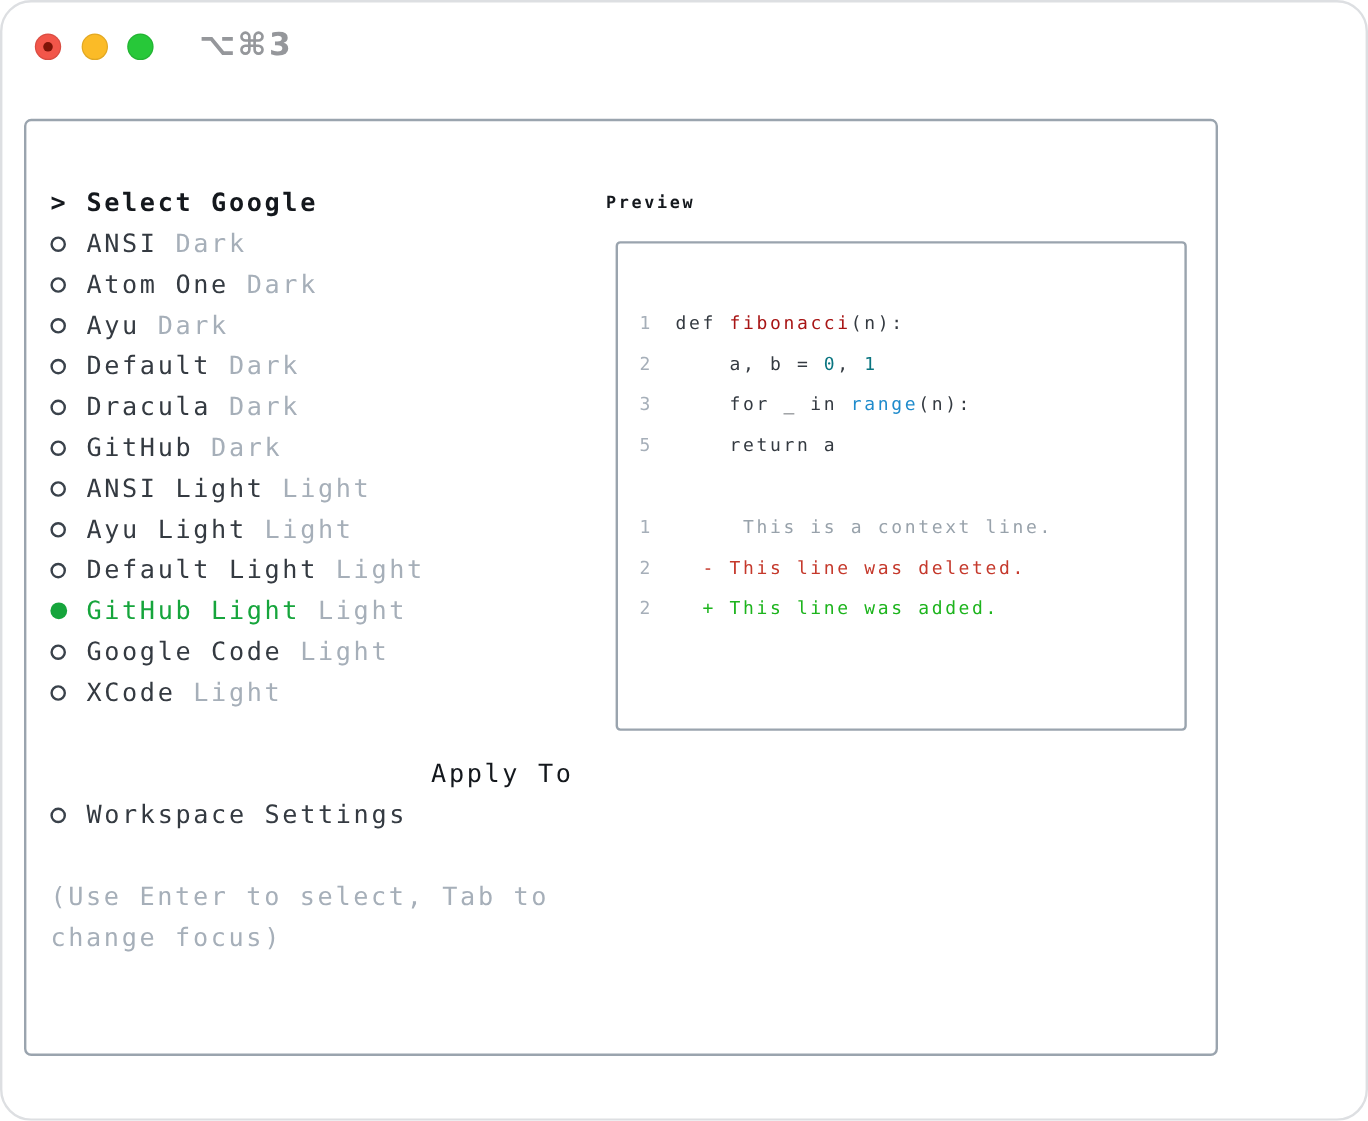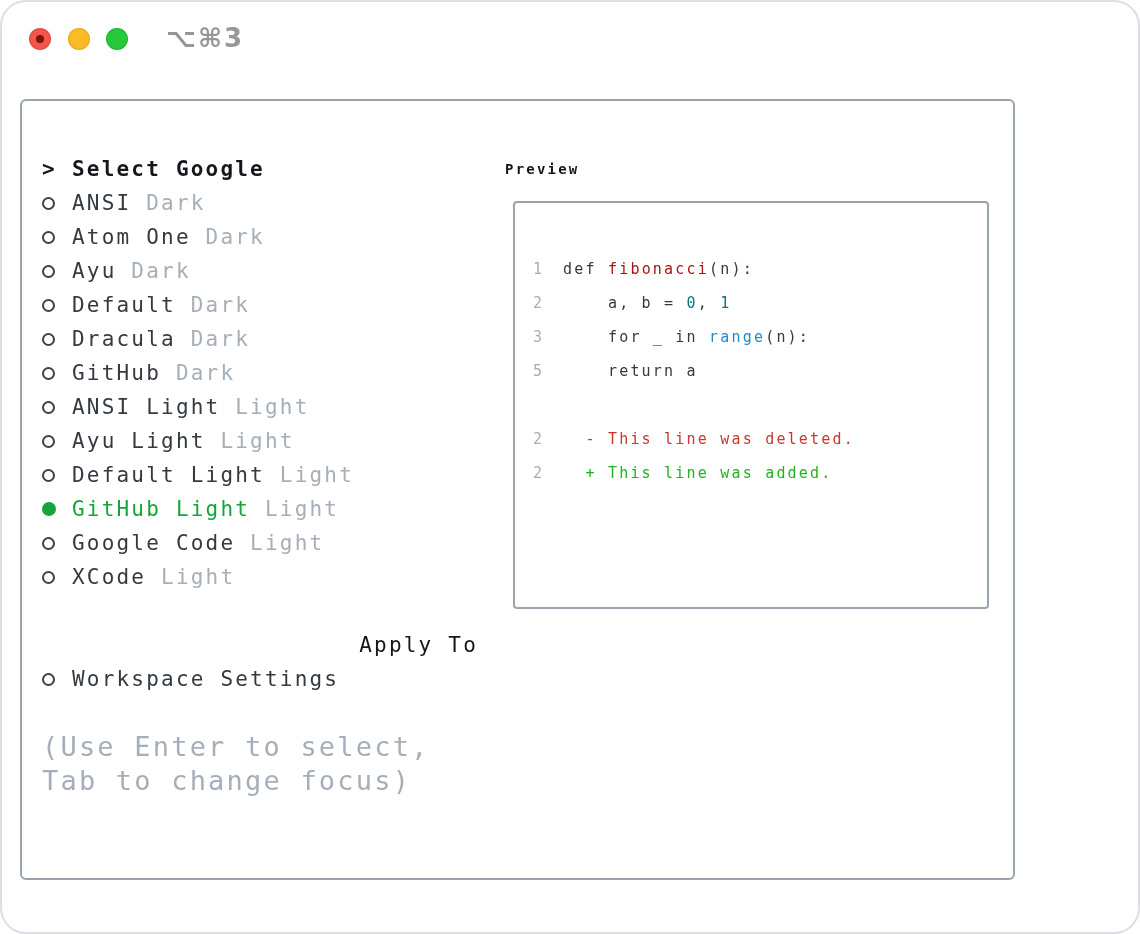--- a/index.html
+++ b/index.html
@@ -40,21 +40,21 @@
   .row .prefix{flex:none;width:30px;display:flex;align-items:center;}
   .row.header-row{font-weight:bold;color:#14181d;}
   .caret{font-weight:bold;color:#14181d;}
   .bullet{width:13px;height:13px;box-sizing:border-box;border:2px solid #3a424b;border-radius:50%;}
   .bullet.filled{width:14px;height:14px;border:none;background:var(--accent-green);}
   .row.selected .label-main{color:var(--accent-green);}
   .muted{color:var(--muted-gray);}
   .apply-block{margin-top:34px;}
   .apply-block .header-row{font-weight:normal;color:#14181d;justify-content:flex-end;}
   .hint{
-    margin-top:34px;max-width:436px;font-size:27px;letter-spacing:2.2px;
+    margin-top:34px;max-width:436px;font-size:21px;letter-spacing:2.2px;
     line-height:34px;color:var(--muted-gray);white-space:normal;
   }
   
   .right-col{position:absolute;left:483px;top:51px;}
   .preview-header{height:34px;line-height:34px;font-size:14px;letter-spacing:2.2px;font-weight:bold;color:#14181d;}
   .preview-box{
     margin-top:15px;margin-left:8px;width:476px;height:408px;box-sizing:border-box;
     border:2px solid var(--border-gray);border-radius:4px;
     padding:49px 0 0 18px;overflow:hidden;
   }
@@ -116,19 +116,20 @@
     </div>
 
     <div class="right-col">
       <div class="preview-header">Preview</div>
       <div id="preview-box" class="preview-box">
           <div class="pline"><span class="lineno">1</span><span><span class="seg-code">def </span><span class="seg-func">fibonacci</span><span class="seg-code">(n):</span></span></div>
           <div class="pline"><span class="lineno">2</span><span><span class="seg-code">    a, b = </span><span class="seg-number">0</span><span class="seg-code">, </span><span class="seg-number">1</span></span></div>
           <div class="pline"><span class="lineno">3</span><span><span class="seg-code">    for _ in </span><span class="seg-builtin">range</span><span class="seg-code">(n):</span></span></div>
           <div class="pline"><span class="lineno">5</span><span><span class="seg-code">    return a</span></span></div>
           <div class="pline"><span class="lineno"></span><span></span></div>
+          <div class="pline"><span class="lineno">1</span><span><span class="seg-context">     This is a context line.</span></span></div>
           <div class="pline"><span class="lineno">2</span><span><span class="seg-deleted">  - This line was deleted.</span></span></div>
           <div class="pline"><span class="lineno">2</span><span><span class="seg-added">  + This line was added.</span></span></div>
         </div>
     </div>
 
   </div>
 </div>
 
 </body></html>

